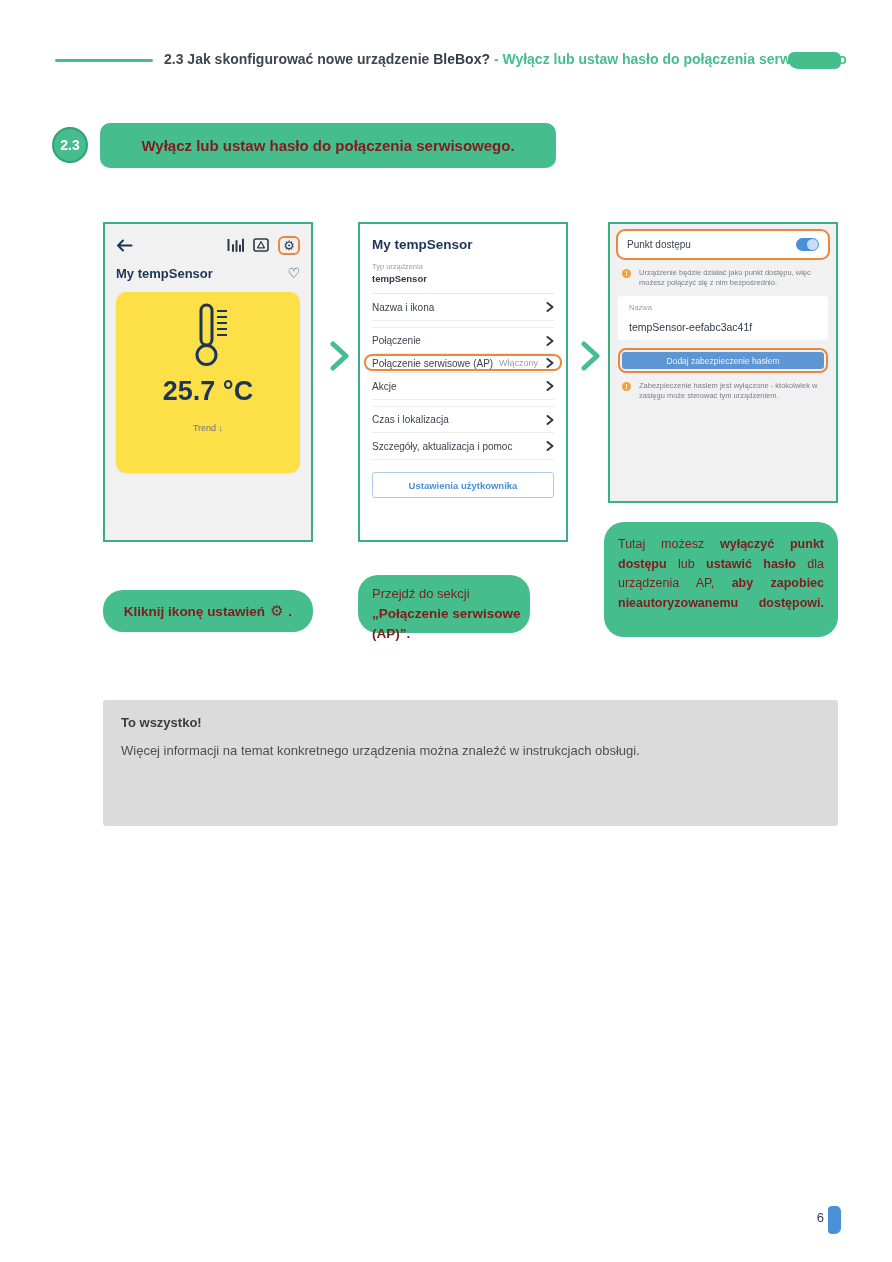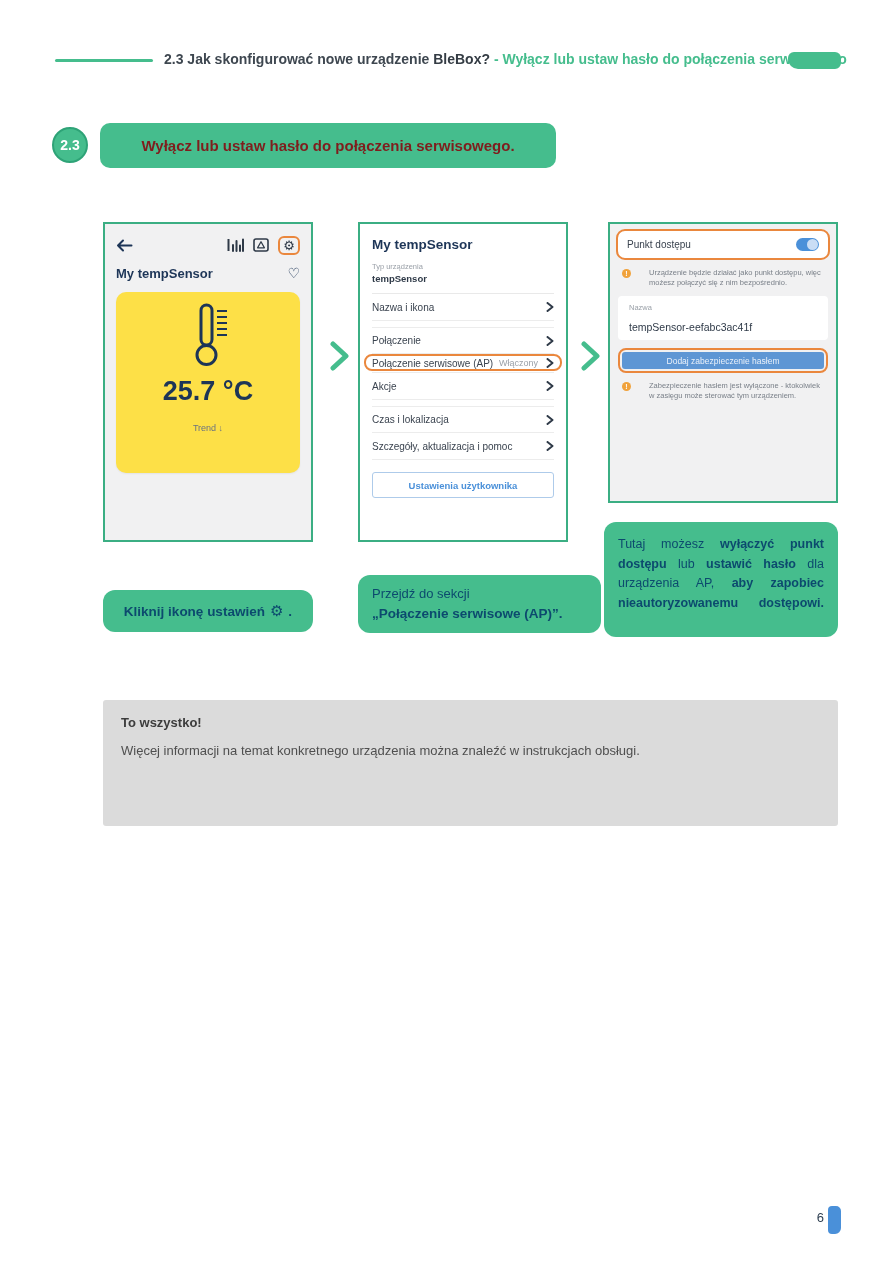--- a/index.html
+++ b/index.html
@@ -70,37 +70,37 @@
     font-size:9.5px; font-weight:700; background:#fff; }
 
   
   .p3-togglerow { position:relative; margin-top:5px; height:31px; background:#ffffff;
     border:2px solid #EA873D; border-radius:9px; display:flex; align-items:center; padding:0 9px; }
   .p3-togglelabel { font-size:10px; color:#3A434F; }
   .toggle { margin-left:auto; position:relative; width:23px; height:13px; border-radius:7px;
     background:#4A90D9; }
   .toggle .knob { position:absolute; right:1px; top:1px; width:11px; height:11px; border-radius:50%;
     background:#C9DDF5; }
-  .p3-info { display:flex; gap:18px; margin:8px 6px 0 6px; }
+  .p3-info { display:flex; gap:8px; margin:8px 6px 0 6px; }
   .info-dot { flex:none; width:9px; height:9px; border-radius:50%; background:#F0A23C; color:#fff;
     font-size:7px; font-weight:800; display:flex; align-items:center; justify-content:center; margin-top:1px; }
   .p3-infotext { font-size:7.5px; line-height:10px; color:#7A8089; }
   .p3-namecard { margin:8px 2px 0 2px; background:#ffffff; border-radius:4px; padding:7px 11px; }
   .p3-namelabel { font-size:7.5px; color:#9AA0A8; }
   .p3-namevalue { margin-top:9px; font-size:10.5px; color:#2F3A48; }
   .p3-btnwrap { margin:8px 2px 0 2px; border:2px solid #EA873D; border-radius:8px; padding:2px; }
   .p3-btn { height:17px; background:#5E96D4; border-radius:3px; color:#EAF1FA; font-size:8.5px;
     display:flex; align-items:center; justify-content:center; }
 
   
-  .cap { position:absolute; background:#45BD8D; border-radius:12px; color:#0c4a6e; }
+  .cap { position:absolute; background:#45BD8D; border-radius:20px; color:#7f1d1d; }
   .cap1 { left:103px; top:590px; width:210px; height:42px; display:flex; align-items:center;
     justify-content:center; gap:5px; font-size:13.5px; font-weight:700; }
   .cap1 .cgear { font-size:15px; font-weight:400; }
-  .cap2 { left:358px; top:575px; width:243px; height:58px; padding:9px 0 0 14px;
+  .cap2 { left:358px; top:575px; width:172px; height:58px; padding:9px 0 0 14px;
     font-size:13px; line-height:20px; }
   .cap2 .l2 { font-weight:800; font-size:13.5px; }
   .cap3 { left:604px; top:522px; width:234px; height:115px; padding:13px 14px;
     font-size:12.5px; line-height:19.5px; text-align:justify; text-align-last:justify; }
   .cap3 b { font-weight:800; }
 
   
   .notebox { position:absolute; left:103px; top:700px; width:735px; height:126px;
     background:#DBDBDB; border-radius:3px; padding:15px 18px; }
   .notebox .nb-title { font-size:13px; font-weight:700; color:#3C3C3C; }

